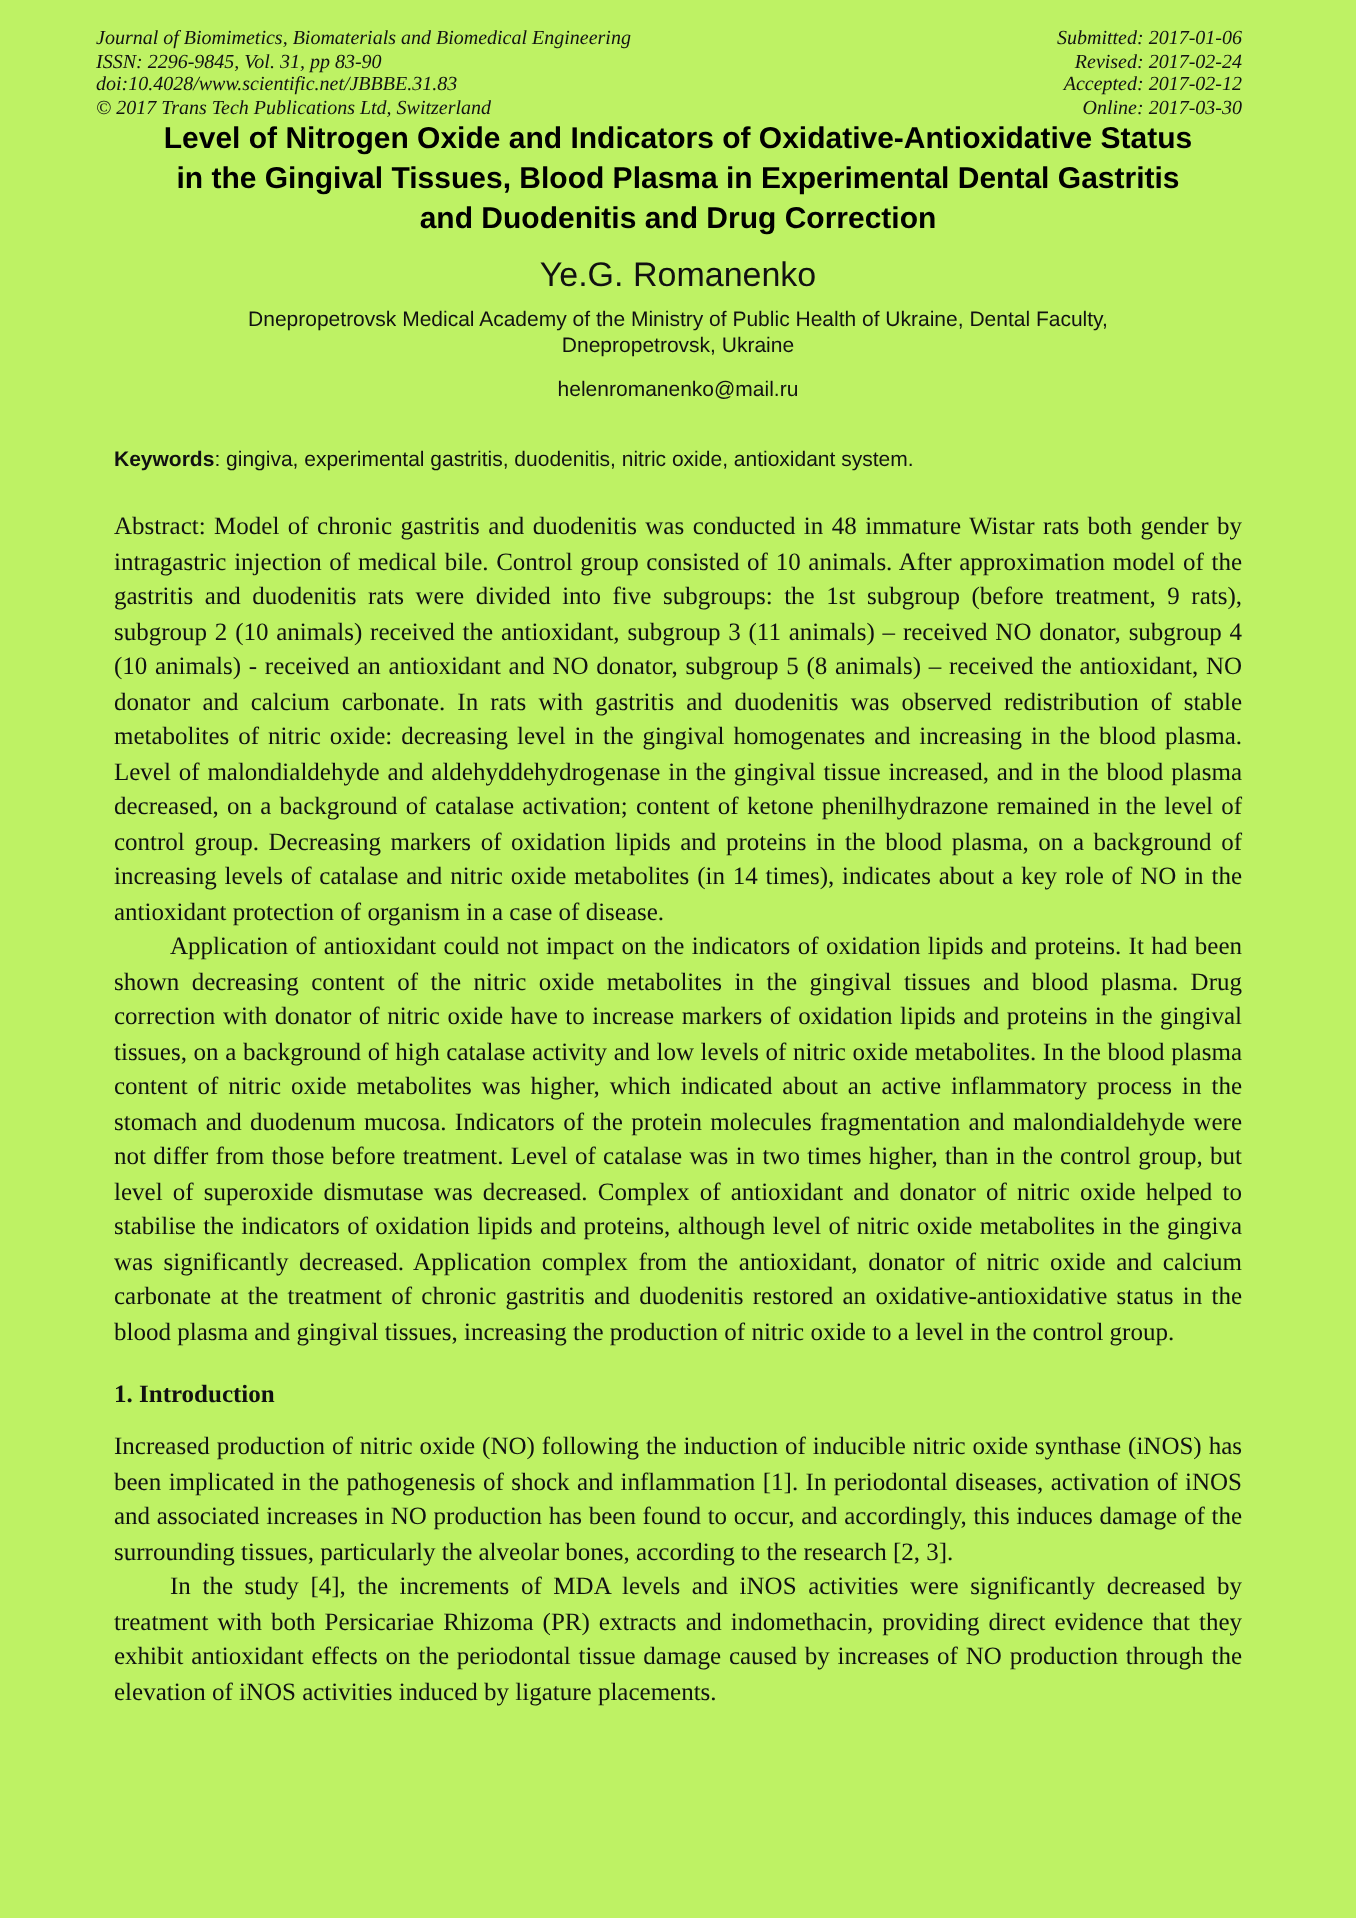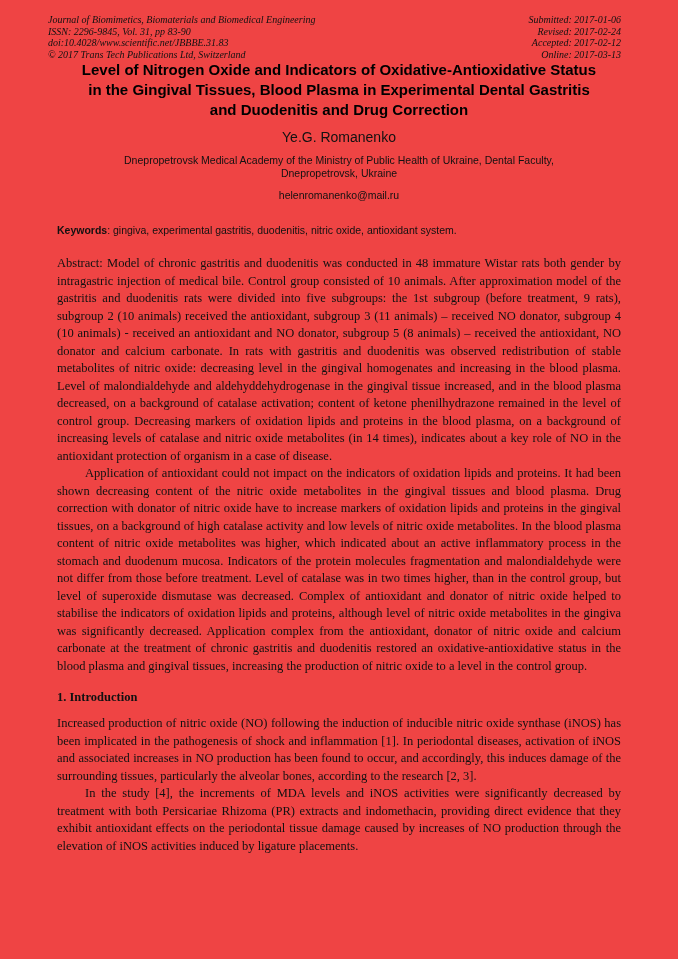--- a/index.html
+++ b/index.html
@@ -3,21 +3,21 @@
 <meta charset="utf-8">
 <style>
   html, body { margin: 0; padding: 0; background: #ffffff; }
   .page {
     position: relative;
     box-sizing: border-box;
     width: 678px;
     height: 959px;
     margin: 0;
     padding: 14px 57px 0 57px;
-    background: #ef4444;
+    background: #bef264;
     color: #111111;
     font-family: "Liberation Serif", serif;
     overflow: hidden;
   }
   .hdr {
     display: flex;
     justify-content: space-between;
     align-items: flex-start;
     font-style: italic;
     font-size: 10px;
@@ -32,21 +32,21 @@
     font-family: "Liberation Sans", sans-serif;
     font-weight: bold;
     font-size: 15px;
     line-height: 20px;
     color: #000000;
   }
   .author {
     margin-top: 9px;
     text-align: center;
     font-family: "Liberation Sans", sans-serif;
-    font-size: 14px;
+    font-size: 17px;
     line-height: 17px;
   }
   .affil {
     margin-top: 8px;
     text-align: center;
     font-family: "Liberation Sans", sans-serif;
     font-size: 10.5px;
     line-height: 13px;
   }
   .email {
@@ -90,21 +90,21 @@
     <div class="hdr-left">
       <div>Journal of Biomimetics, Biomaterials and Biomedical Engineering</div>
       <div>ISSN: 2296-9845, Vol. 31, pp 83-90</div>
       <div>doi:10.4028/www.scientific.net/JBBBE.31.83</div>
       <div>© 2017 Trans Tech Publications Ltd, Switzerland</div>
     </div>
     <div class="hdr-right">
       <div>Submitted: 2017-01-06</div>
       <div>Revised: 2017-02-24</div>
       <div>Accepted: 2017-02-12</div>
-      <div>Online: 2017-03-13</div>
+      <div>Online: 2017-03-30</div>
     </div>
   </div>
 
   <div class="title">
     <div>Level of Nitrogen Oxide and Indicators of Oxidative-Antioxidative Status</div>
     <div>in the Gingival Tissues, Blood Plasma in Experimental Dental Gastritis</div>
     <div>and Duodenitis and Drug Correction</div>
   </div>
 
   <div class="author">Ye.G. Romanenko</div>

